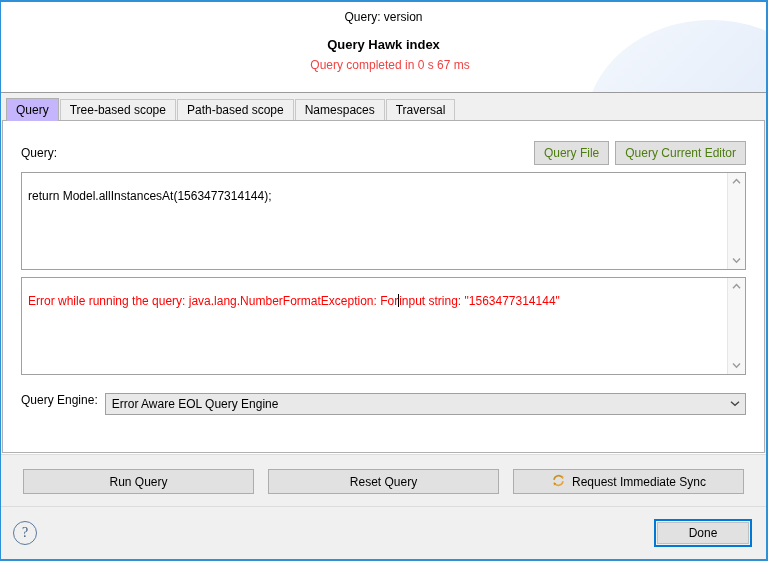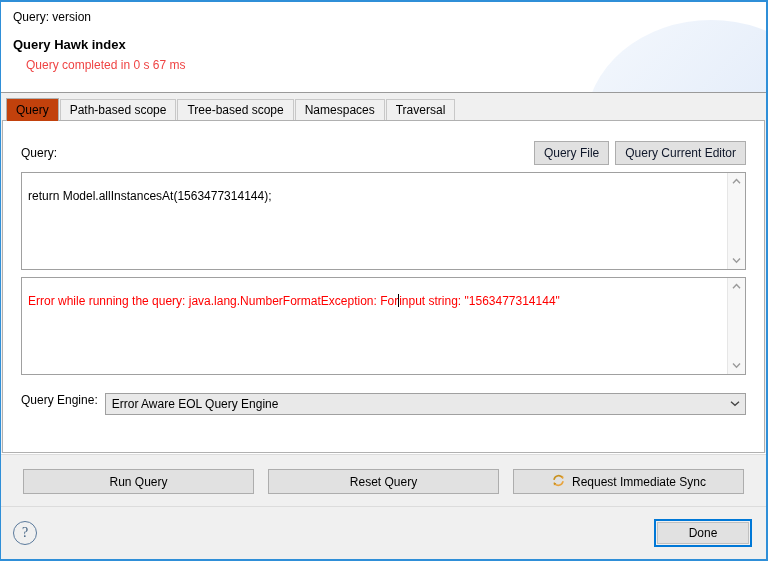--- a/index.html
+++ b/index.html
@@ -57,20 +57,21 @@
     width: 250px;
     height: 230px;
     border-radius: 50%;
     background: linear-gradient(135deg, #eef4fc 0%, #e2ebf8 60%, #d6e2f5 100%);
     pointer-events: none;
   }
   .banner-inner {
     position: relative;
     z-index: 2;
     padding: 6px 12px 0 12px;
+    text-align: center;
   }
   .banner-sub {
     font-size: 12px;
     color: #000;
     line-height: 18px;
   }
   .banner-title {
     font-size: 13px;
     font-weight: bold;
     color: #000;
@@ -106,21 +107,21 @@
     background: #f0f0f0;
     border: 1px solid #c8c8c8;
     border-bottom: none;
     margin-right: 1px;
     color: #000;
     box-sizing: border-box;
     white-space: nowrap;
     cursor: default;
   }
   .tab.active {
-    background: #c2410c;
+    background: #c4b5fd;
     border-color: #b0b0b0;
     position: relative;
     z-index: 3;
     height: 23px;
     line-height: 22px;
     text-align: right;
   }
 
   
   .panel {
@@ -150,21 +151,21 @@
   .btn-group {
     display: flex;
     gap: 6px;
   }
 
   .btn {
     background: #e1e1e1;
     border: 1px solid #adadad;
     font-family: "Liberation Sans", sans-serif;
     font-size: 12px;
-    color: #0f172a;
+    color: #4d7c0f;
     padding: 4px 9px;
     line-height: 14px;
     cursor: default;
     box-sizing: border-box;
     white-space: nowrap;
   }
 
   .textarea {
     margin-top: 7px;
     height: 98px;
@@ -348,24 +349,24 @@
       <div class="banner-status">Query completed in 0 s 67 ms</div>
     </div>
   </div>
 
   <div class="tabfolder">
     <div class="tabstrip">
       <div class="tab active">
         <span>Query</span>
       </div>
       <div class="tab">
+        <span>Tree-based scope</span>
+      </div>
+      <div class="tab">
         <span>Path-based scope</span>
-      </div>
-      <div class="tab">
-        <span>Tree-based scope</span>
       </div>
       <div class="tab">
         <span>Namespaces</span>
       </div>
       <div class="tab">
         <span>Traversal</span>
       </div>
     </div>
   </div>
 

